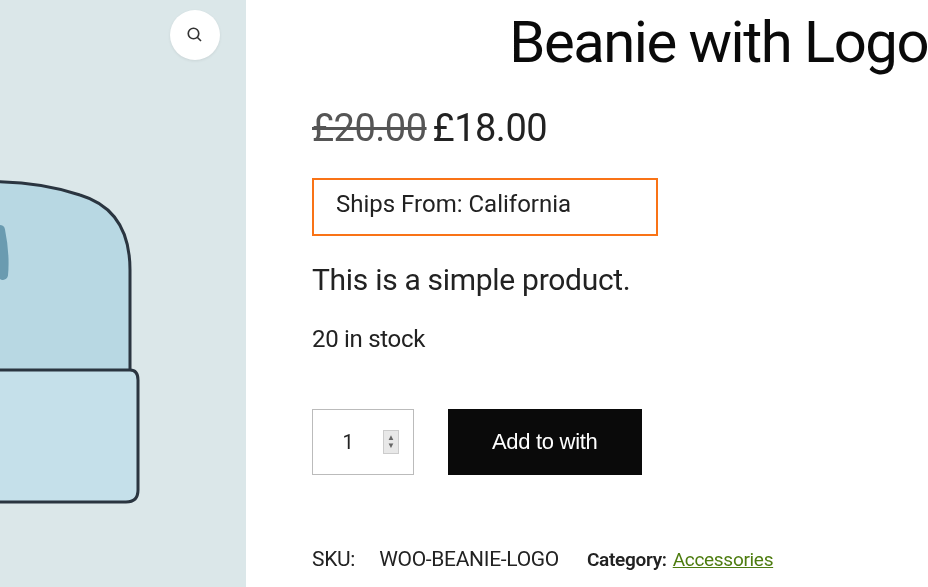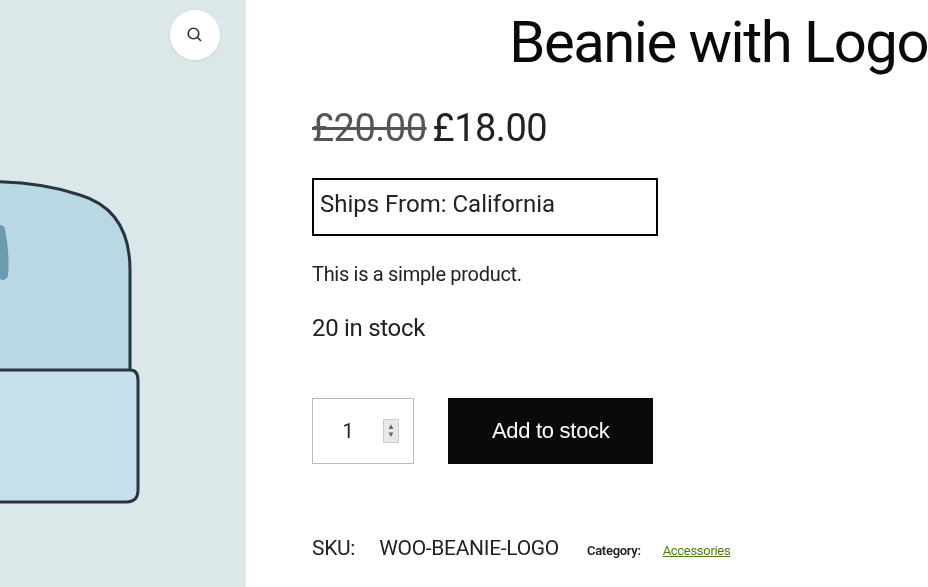--- a/index.html
+++ b/index.html
@@ -70,32 +70,32 @@
       color: #222;
       margin-bottom: 28px;
       letter-spacing: -0.5px;
     }
     .price-original {
       text-decoration: line-through;
       color: #555;
       margin-right: 6px;
     }
     .ships-from-box {
-      border: 2px solid #000000;
-      padding: 10px 12px 16px 6px;
+      border: 2px solid #f97316;
+      padding: 10px 12px 16px 22px;
       display: inline-block;
       margin-bottom: 26px;
       width: 346px;
     }
     .ships-from-box .label {
       font-size: 24px;
       color: #222;
     }
     .description {
-      font-size: 20px;
+      font-size: 30px;
       color: #222;
       margin-bottom: 28px;
       letter-spacing: -0.3px;
     }
     .stock-info {
       font-size: 24px;
       color: #222;
       margin-bottom: 56px;
       letter-spacing: -0.3px;
     }
@@ -152,22 +152,22 @@
       align-items: baseline;
       gap: 28px;
       letter-spacing: -0.3px;
     }
     .meta-sku {
       display: flex;
       gap: 24px;
     }
     .meta-category {
       display: flex;
-      gap: 22px;
-      font-size: 13px;
+      gap: 6px;
+      font-size: 19px;
     }
     .meta-category .cat-label {
       font-weight: 600;
     }
     .meta-category a {
       color: #4d7c0f;
       text-decoration: underline;
     }
   </style>
 </head>
@@ -206,21 +206,21 @@
     <p class="stock-info">20 in stock</p>
 
     <div class="cart-row">
       <div class="qty-input">
         <span class="qty-value">1</span>
         <span class="qty-spinner">
           <span>▲</span>
             <span>▼</span>
         </span>
       </div>
-      <button class="add-to-cart">Add to stock</button>
+      <button class="add-to-cart">Add to with</button>
     </div>
 
     <div class="meta-row">
       <div class="meta-sku">
         <span>SKU: </span>
           <span>WOO-BEANIE-LOGO</span>
       </div>
       <div class="meta-category">
         <span class="cat-label">Category: </span>
           <a href="#">Accessories</a>

